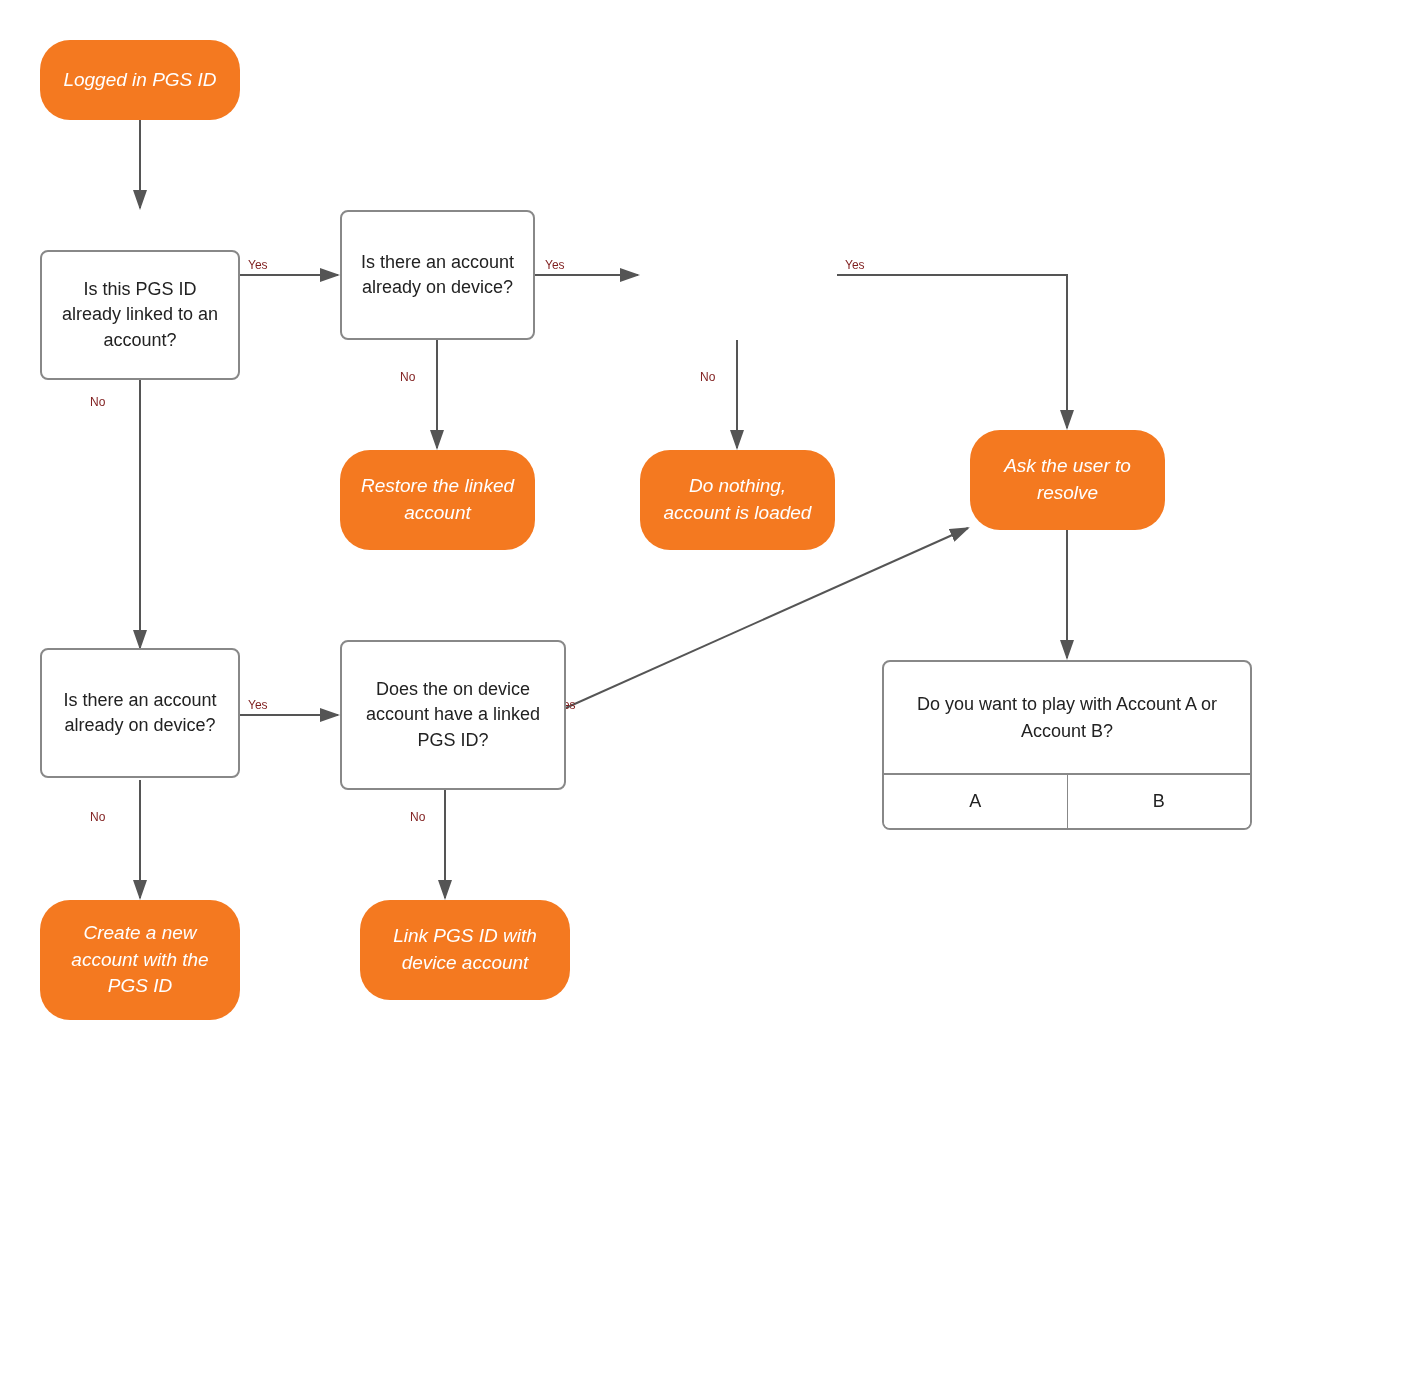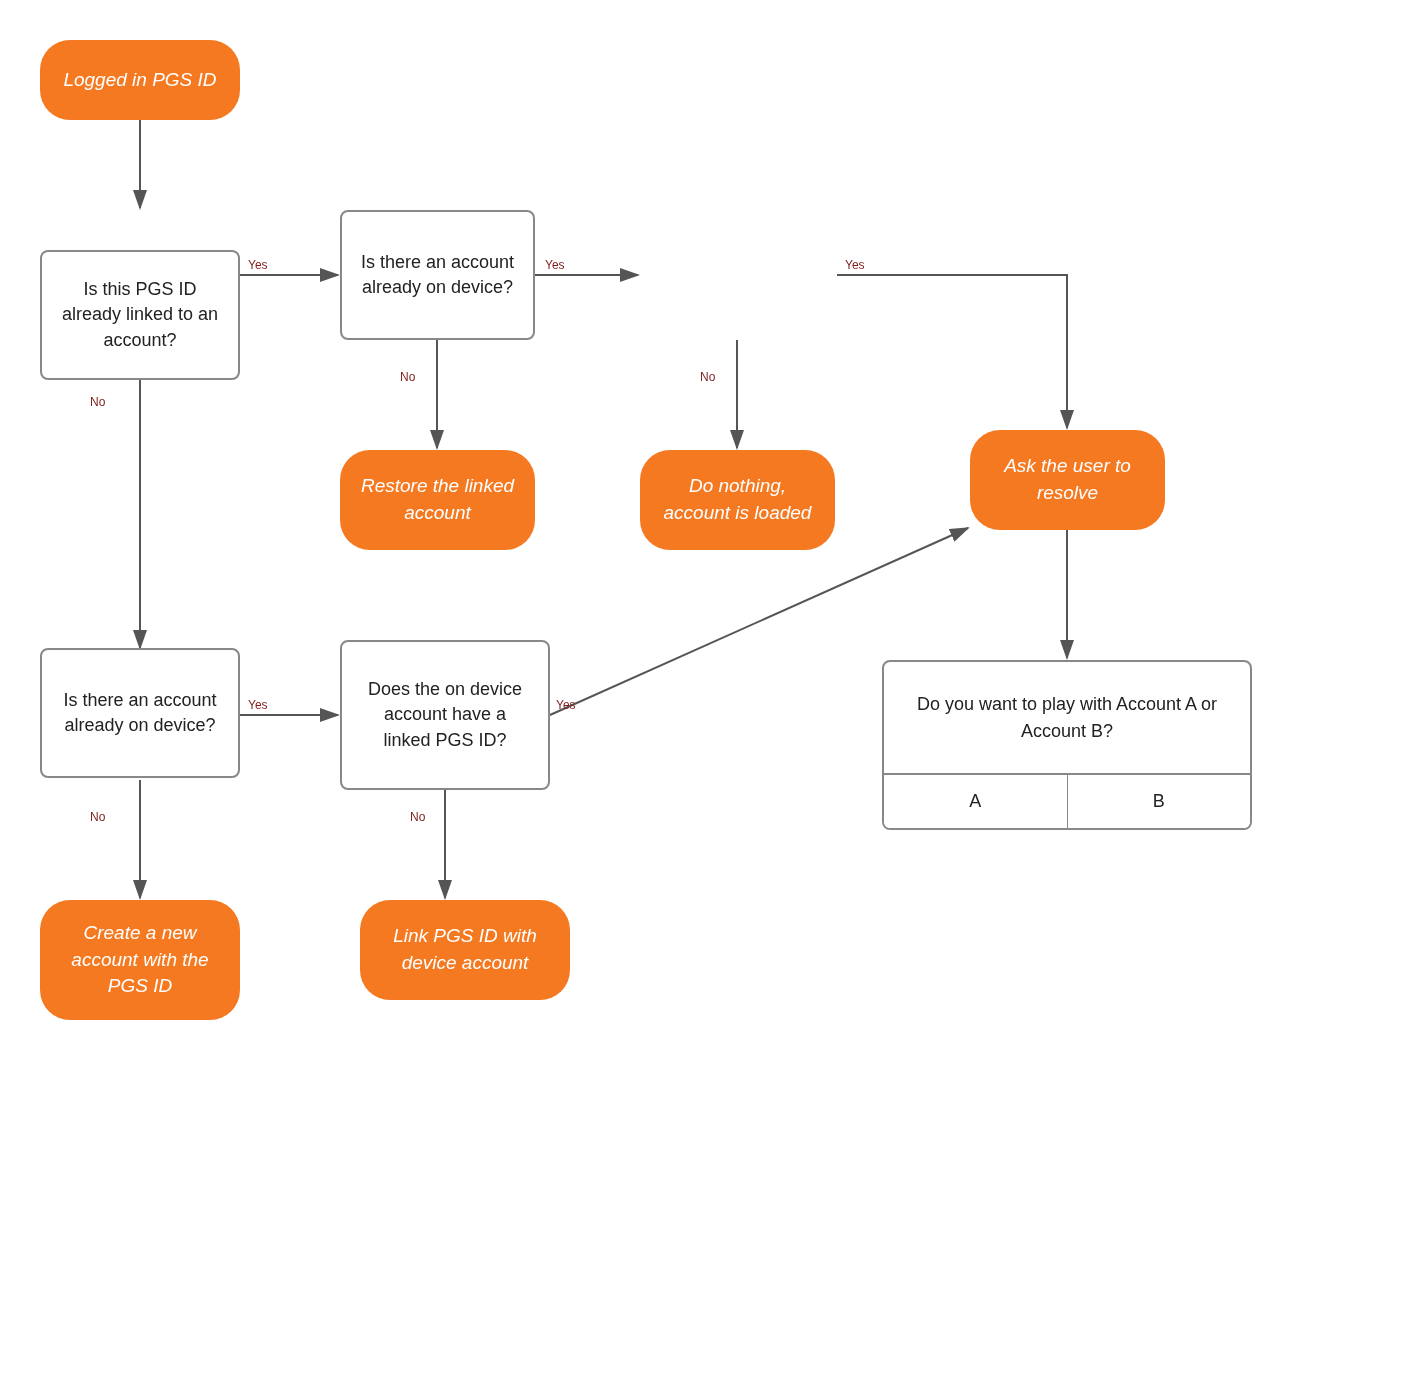--- a/index.html
+++ b/index.html
@@ -188,21 +188,21 @@
   </div>
 
   <div class="node node-orange" style="left:970px; top:430px; width:195px; height:100px;">
     <span>Ask the user to resolve</span>
   </div>
 
   <div class="node node-rounded-rect" style="left:40px; top:648px; width:200px; height:130px;">
     <span>Is there an account already on device?</span>
   </div>
 
-  <div class="node node-rounded-rect" style="left:340px; top:640px; width:210px; height:150px;">
+  <div class="node node-rounded-rect" style="left:340px; top:640px; width:226px; height:150px;">
     <span>Does the on device account have a linked PGS ID?</span>
   </div>
 
   <div class="node node-orange" style="left:40px; top:900px; width:200px; height:120px;">
     <span>Create a new account with the PGS ID</span>
   </div>
 
   <div class="node node-orange" style="left:340px; top:900px; width:210px; height:100px;margin-left:20px;">
     <span>Link PGS ID with device account</span>
   </div>

